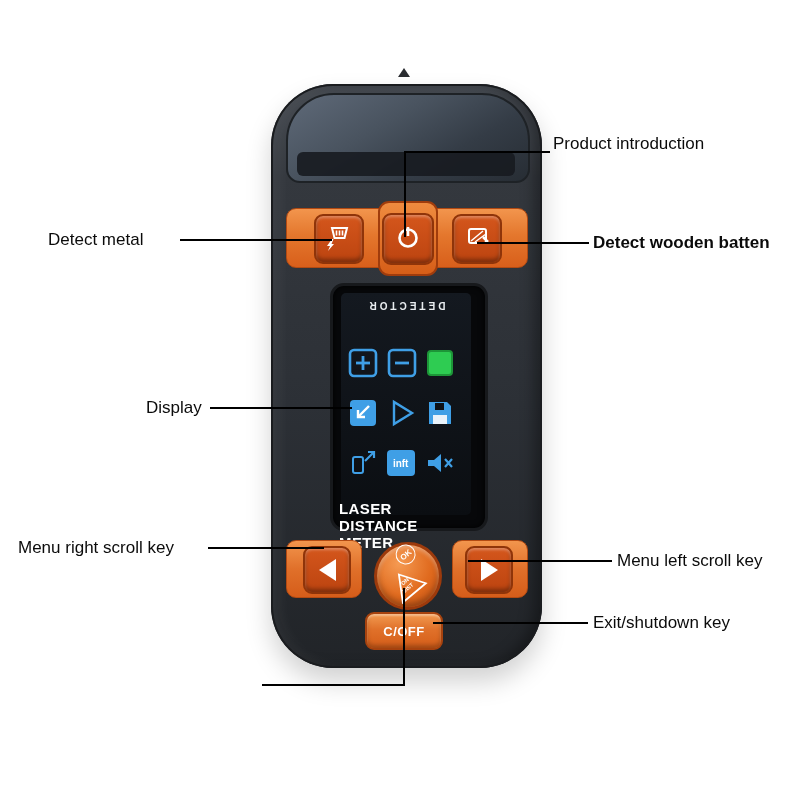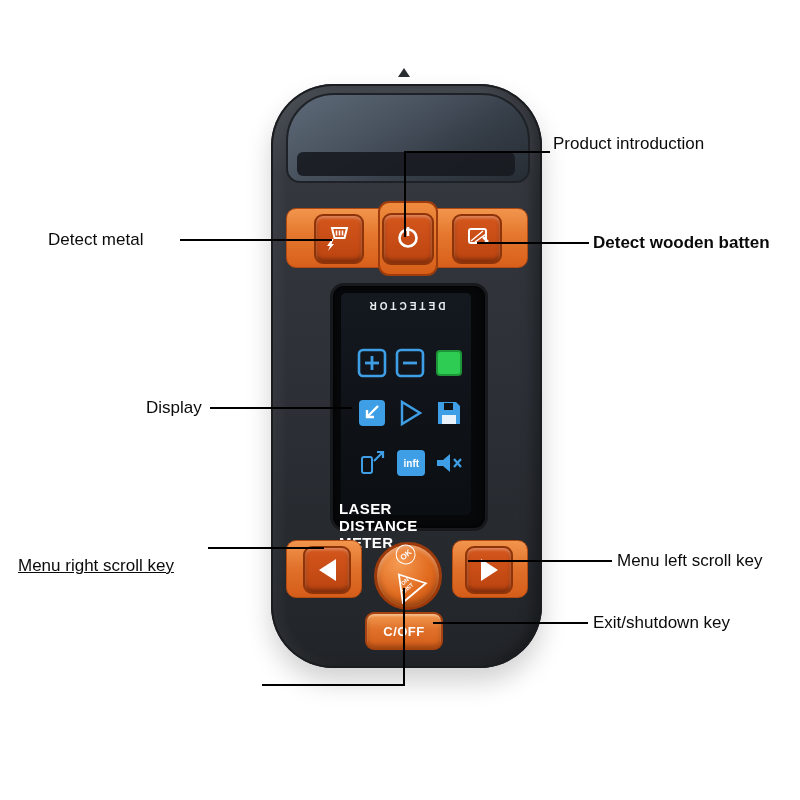--- a/index.html
+++ b/index.html
@@ -76,21 +76,21 @@
     letter-spacing:3px;
   }
   .screen-bottom-text {
     position:absolute; left:339px; top:500px; width:134px; text-align:left;
     color:#ffffff; font-size:15px; font-weight:bold; letter-spacing:.4px;
   }
   .icon-grid {
     position:absolute; left:348px; top:338px; width:116px; height:150px;
     display:grid; grid-template-columns:repeat(3,1fr); grid-template-rows:repeat(3,1fr);
   }
-  .icon-cell { display:flex; align-items:center; justify-content:flex-end; }
+  .icon-cell { display:flex; align-items:center; justify-content:flex-start; }
   .unit-chip {
     width:28px; height:26px; background:#3f9fe6; border-radius:4px;
     color:#fff; font-size:10px; font-weight:bold;
     display:flex; align-items:center; justify-content:center;
   }
 
   
   .bottom-tab {
     position:absolute; top:540px; width:74px; height:56px; border-radius:10px;
     background:linear-gradient(180deg,#f2954d 0%,#e0702a 50%,#d55d1a 100%);
@@ -269,17 +269,17 @@
   <div class="callout-line" style="left:208px; top:547px; width:116px; height:2px;"></div>
   <div class="callout-line" style="left:468px; top:560px; width:144px; height:2px;"></div>
   <div class="callout-line" style="left:433px; top:622px; width:155px; height:2px;"></div>
   <div class="callout-line" style="left:262px; top:684px; width:143px; height:2px;"></div>
   <div class="callout-line" style="left:403px; top:588px; width:2px; height:98px;"></div>
 
   <div class="callout-label" style="left:553px; top:134px;">Product introduction</div>
   <div class="callout-label" style="left:48px; top:230px;">Detect metal</div>
   <div class="callout-label" style="left:593px; top:233px;font-weight:bold;">Detect wooden batten</div>
   <div class="callout-label" style="left:146px; top:398px;">Display</div>
-  <div class="callout-label" style="left:18px; top:556px;text-decoration:underline;">Menu right scroll key</div>
+  <div class="callout-label" style="left:18px; top:538px;">Menu right scroll key</div>
   <div class="callout-label" style="left:617px; top:551px;">Menu left scroll key</div>
   <div class="callout-label" style="left:593px; top:613px;">Exit/shutdown key</div>
 
 </div>
 
 </body></html>

